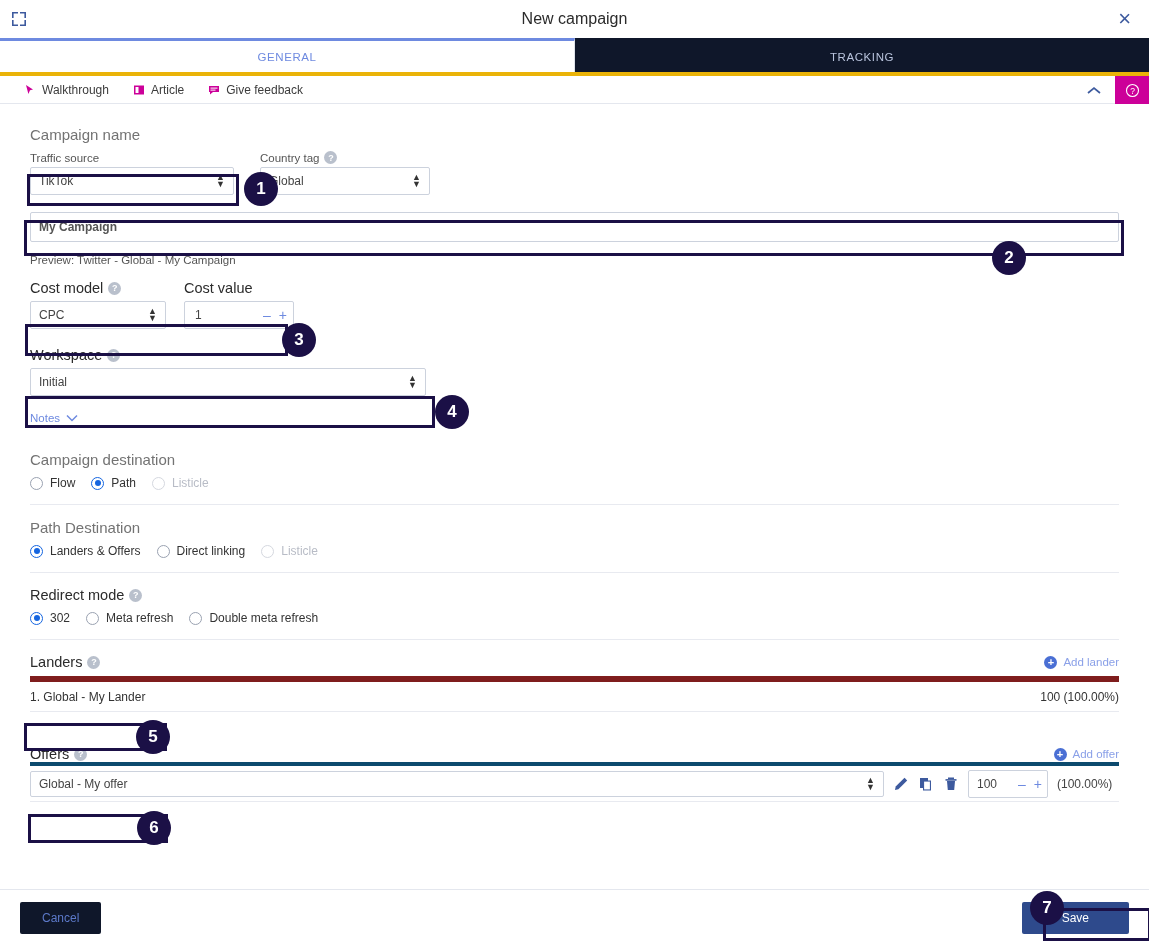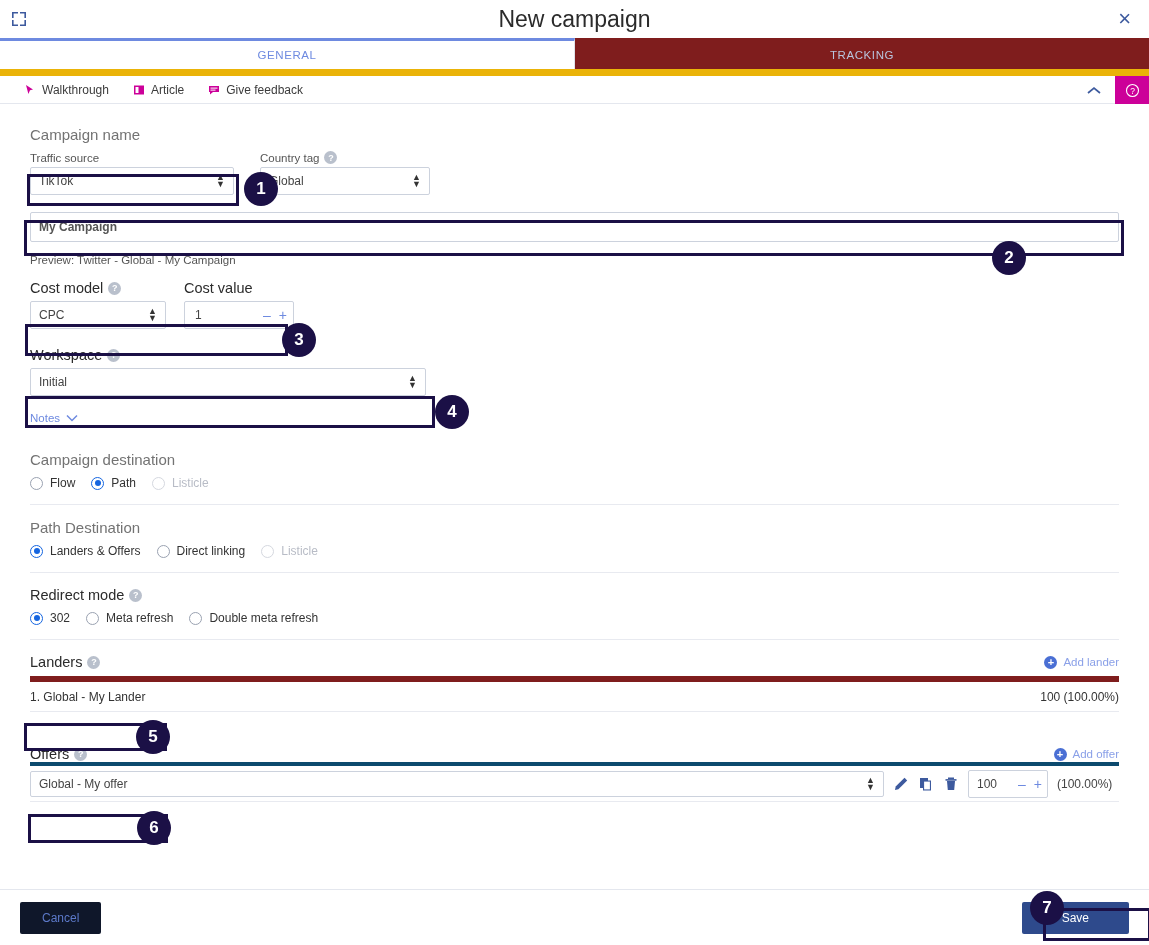--- a/index.html
+++ b/index.html
@@ -13,37 +13,37 @@
     position:relative;
     overflow:hidden;
   }
 
   
   .titlebar {
     height:38px; position:relative;
     display:flex; align-items:center; justify-content:center;
     background:#ffffff;
   }
-  .title-text { font-size:23px; color:#2b2b2b; font-weight:400; }
+  .title-text { font-size:16px; color:#2b2b2b; font-weight:400; }
   .expand-icon {
     position:absolute; left:8px; top:8px;
     width:22px; height:22px; cursor:pointer;
   }
   .close-icon {
     position:absolute; right:18px; top:6px;
     font-size:22px; color:#3d5a9e; cursor:pointer; line-height:26px;
     font-weight:300;
   }
 
   
-  .tabs { display:flex; height:38px; border-bottom:7px solid #eab308; }
+  .tabs { display:flex; height:38px; border-bottom:4px solid #eab308; }
   .tab {
     flex:1; display:flex; align-items:center; justify-content:center;
     font-size:11.5px; letter-spacing:.6px; cursor:pointer;
-    background:#7f1d1d; color:#b9c4dd; border-right:1px solid #dfe3ea;
+    background:#0f172a; color:#b9c4dd; border-right:1px solid #dfe3ea;
     border-top:3px solid transparent;
   }
   .tab.active {
     background:#ffffff; color:#6e8ae0; border-top:3px solid #6e8ae0;
   }
   .tab:last-child { border-right:none; }
 
   
   .helpbar {
     height:28px; display:flex; align-items:center;

